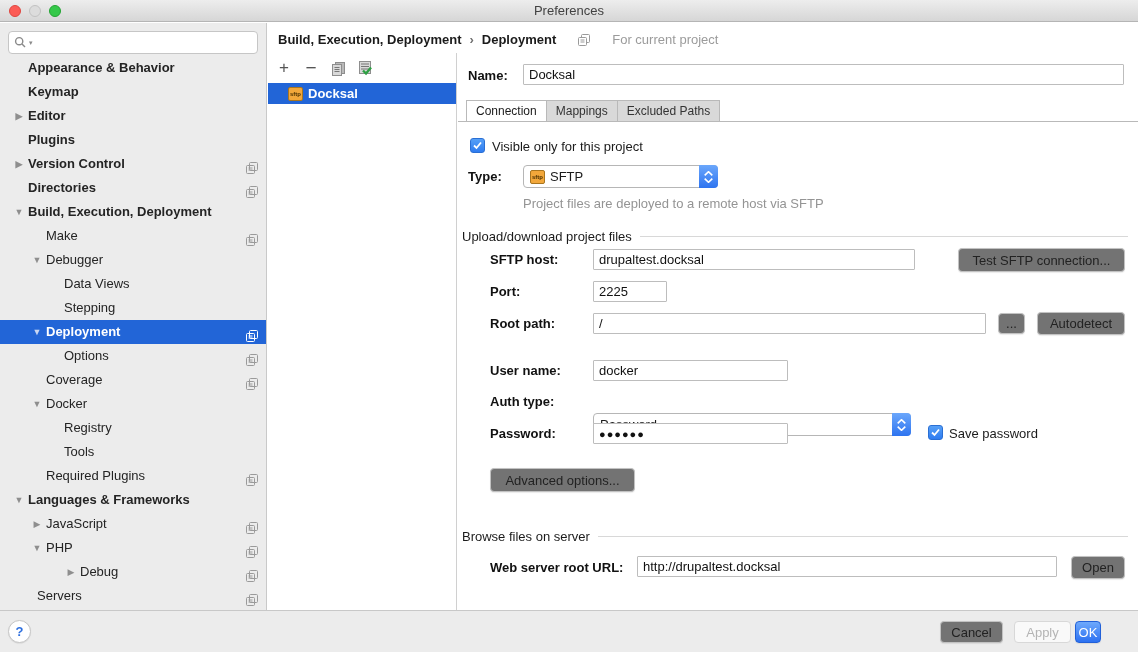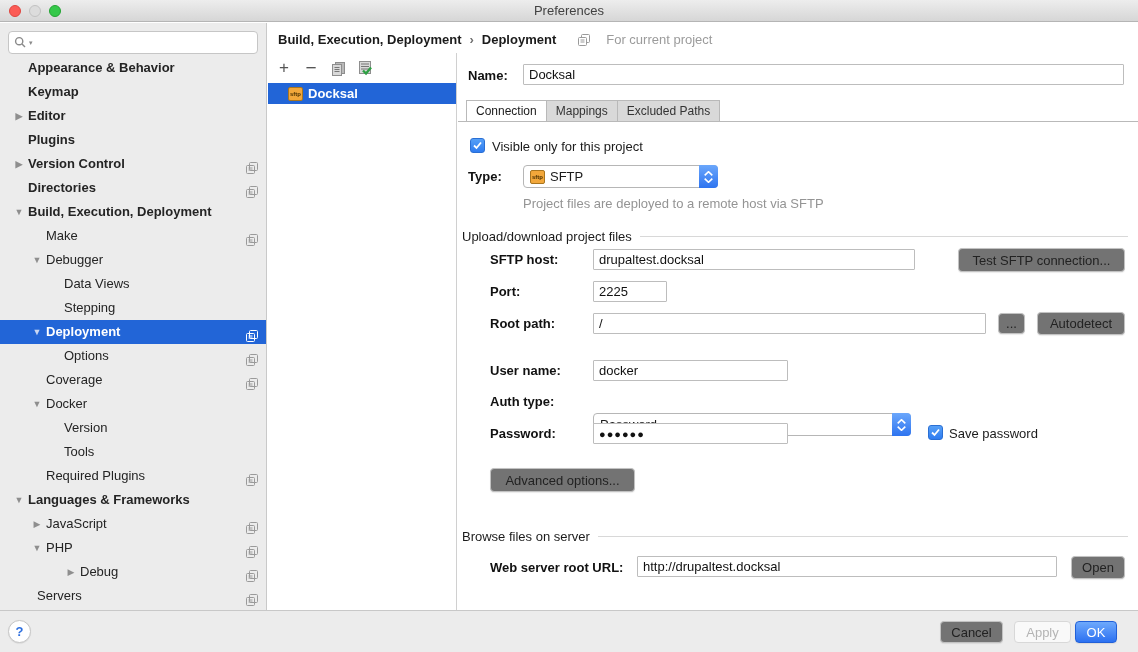--- a/index.html
+++ b/index.html
@@ -30,21 +30,21 @@
   .tree-row.selected { background:#2265d7; color:#fff; font-weight:bold; }
   .tree-arrow { display:inline-block; width:18px; font-size:9px; color:#8e8e8e;
     text-align:center; vertical-align:1px; }
   .tree-copy { position:absolute; right:8px; top:6px; }
 
   
   .content { position:absolute; left:268px; top:23px; width:870px; height:587px; background:#fff; }
   .breadcrumb { position:absolute; left:10px; top:9px; display:flex; align-items:center; gap:6px; }
   .crumb { font-weight:bold; color:#1b1b1b; }
   .crumb-sep { color:#6f6f6f; font-weight:bold; padding:0 2px; }
-  .scope { display:flex; align-items:center; gap:16px; color:#9b9b9b; margin-left:16px; }
+  .scope { display:flex; align-items:center; gap:22px; color:#9b9b9b; margin-left:16px; }
 
   .listpanel { position:absolute; left:0; top:30px; width:189px; bottom:0;
     border-right:1px solid #d0d0d0; background:#fff; }
   .listtoolbar { display:flex; align-items:center; gap:9px; padding:6px 0 6px 7px; }
   .tbtn { width:18px; height:18px; display:flex; align-items:center; justify-content:center;
     font-size:17px; color:#555; }
   .listitem { height:21px; display:flex; align-items:center; gap:5px; padding-left:20px;
     background:#2265d7; color:#fff; font-weight:bold; }
   .sftp-badge { display:inline-flex; width:15px; height:14px; background:#f2a73a;
     border:1px solid #a8751f; border-radius:2px; color:#4a3000; font-size:6px; font-weight:bold;
@@ -154,21 +154,21 @@
               <line x1="2.5" y1="6" x2="6.5" y2="6" stroke="#9a9a9a"></line>
               <line x1="2.5" y1="8" x2="6.5" y2="8" stroke="#9a9a9a"></line>
             </svg></span></div>
         <div class="tree-row" style="padding-left: 28px;"><span class="tree-arrow"></span><span>Coverage</span><span class="tree-copy"><svg width="12" height="12" viewBox="0 0 12 12">
               <rect x="3.5" y="0.5" width="8" height="8" rx="1" fill="none" stroke="#9a9a9a"></rect>
               <rect x="0.5" y="3.5" width="8" height="8" rx="1" fill="none" stroke="#9a9a9a"></rect>
               <line x1="2.5" y1="6" x2="6.5" y2="6" stroke="#9a9a9a"></line>
               <line x1="2.5" y1="8" x2="6.5" y2="8" stroke="#9a9a9a"></line>
             </svg></span></div>
         <div class="tree-row" style="padding-left: 28px;"><span class="tree-arrow">▼</span><span>Docker</span></div>
-        <div class="tree-row" style="padding-left: 46px;"><span class="tree-arrow"></span><span>Version</span></div>
+        <div class="tree-row" style="padding-left: 46px;"><span class="tree-arrow"></span><span>Registry</span></div>
         <div class="tree-row" style="padding-left: 46px;"><span class="tree-arrow"></span><span>Tools</span></div>
         <div class="tree-row" style="padding-left: 28px;"><span class="tree-arrow"></span><span>Required Plugins</span><span class="tree-copy"><svg width="12" height="12" viewBox="0 0 12 12">
               <rect x="3.5" y="0.5" width="8" height="8" rx="1" fill="none" stroke="#9a9a9a"></rect>
               <rect x="0.5" y="3.5" width="8" height="8" rx="1" fill="none" stroke="#9a9a9a"></rect>
               <line x1="2.5" y1="6" x2="6.5" y2="6" stroke="#9a9a9a"></line>
               <line x1="2.5" y1="8" x2="6.5" y2="8" stroke="#9a9a9a"></line>
             </svg></span></div>
         <div class="tree-row bold" style="padding-left: 10px;"><span class="tree-arrow">▼</span><span>Languages &amp; Frameworks</span></div>
         <div class="tree-row" style="padding-left: 28px;"><span class="tree-arrow">▶</span><span>JavaScript</span><span class="tree-copy"><svg width="12" height="12" viewBox="0 0 12 12">
               <rect x="3.5" y="0.5" width="8" height="8" rx="1" fill="none" stroke="#9a9a9a"></rect>
@@ -330,16 +330,16 @@
       <input class="abs tinput" style="left: 179px; top: 503px; width: 420px;" value="http://drupaltest.docksal">
       <button class="abs btn" style="left:613px; top:503px; width:54px; height:23px;">Open</button>
 
     </div>
   </div>
 
   <div class="footer">
     <div class="helpbtn">?</div>
     <button class="btn fbtn" style="left:940px; width:63px;">Cancel</button>
     <button class="btn fbtn disabled" style="left:1014px; width:57px;">Apply</button>
-    <button class="btn fbtn primary" style="left:1075px; width:42px;">OK</button>
+    <button class="btn fbtn primary" style="left:1075px; width:26px;">OK</button>
   </div>
 
 </div>
 
 </body></html>

